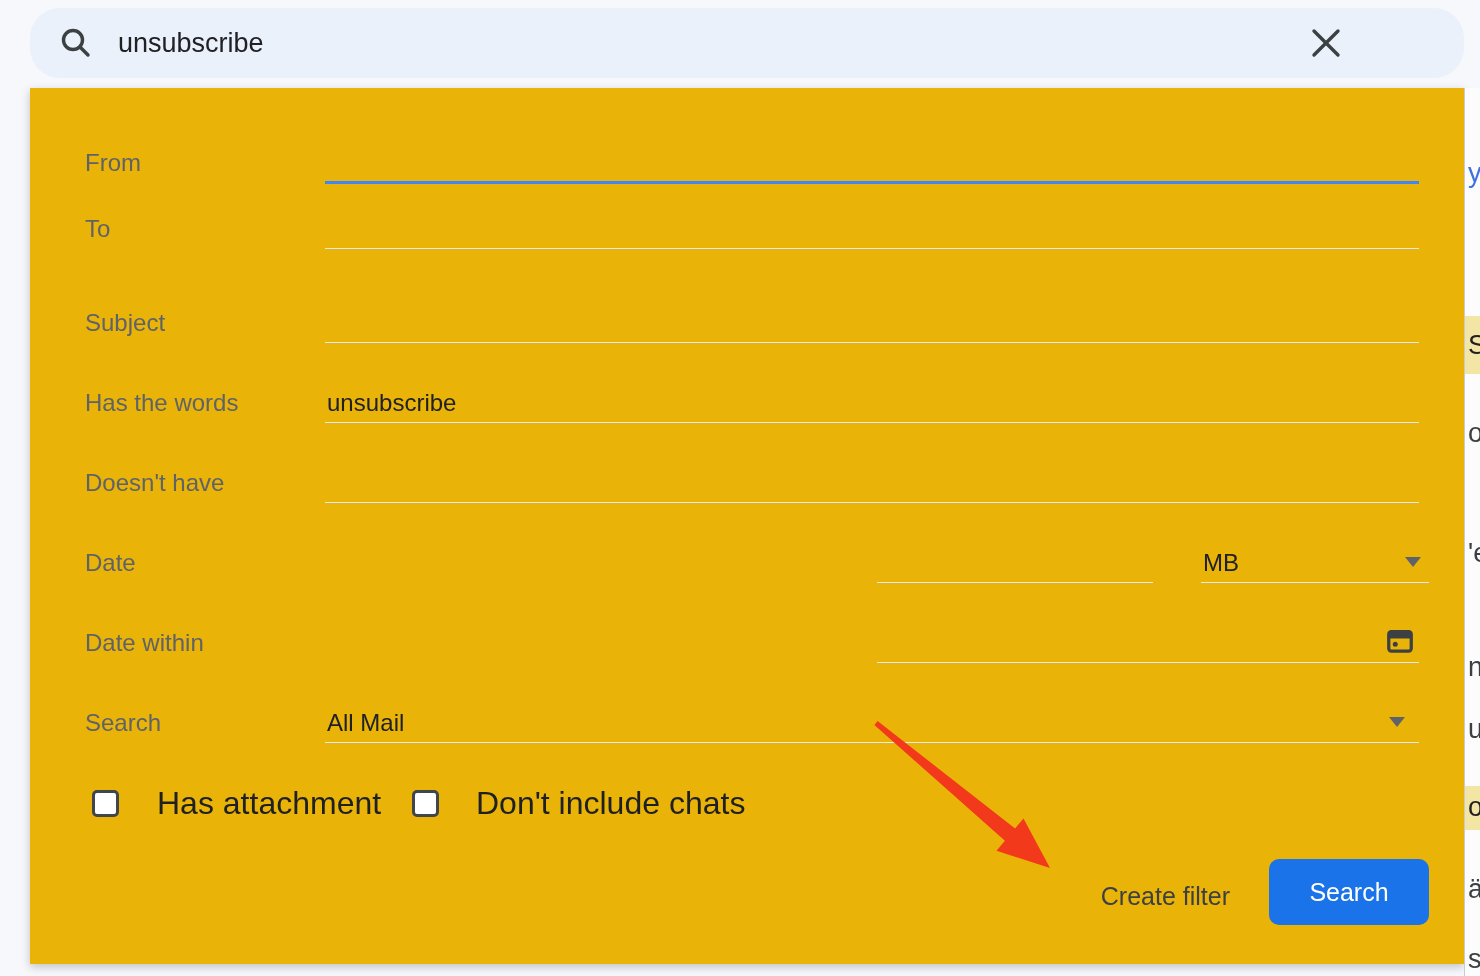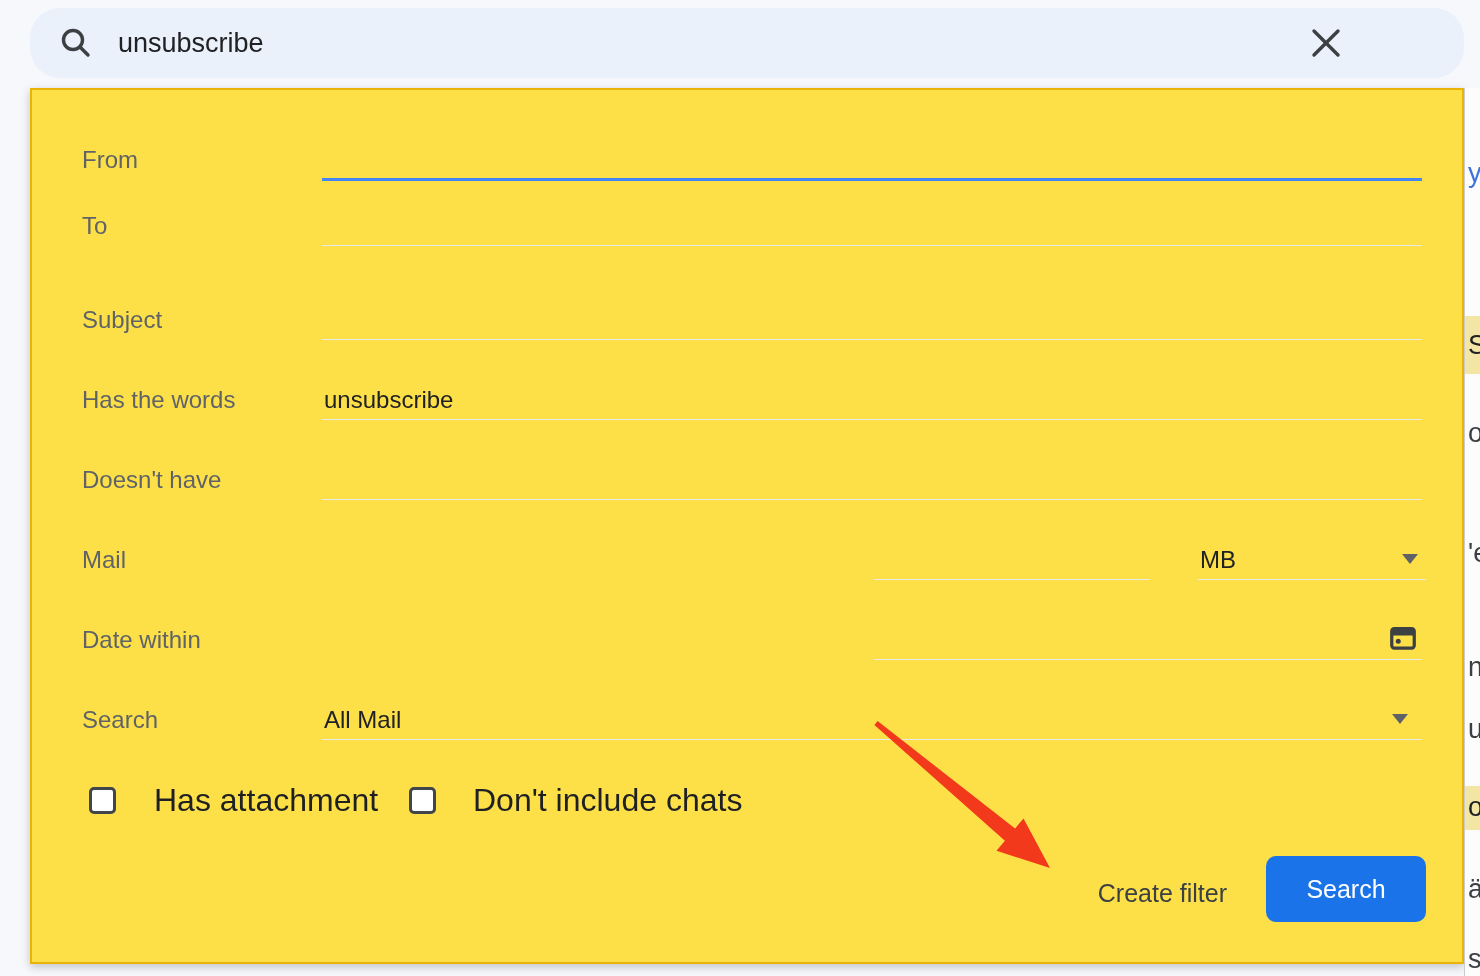--- a/index.html
+++ b/index.html
@@ -21,21 +21,21 @@
     position:absolute; left:88px; top:0; height:70px; line-height:70px;
     font-size:27px; color:#202124;
   }
   .icon-btn { position:absolute; width:36px; height:36px; top:17px; cursor:pointer; }
   .search-icon { left:28px; }
   .close-icon { left:1278px; }
 
   
   .panel {
     position:absolute; left:30px; top:88px; width:1434px; height:876px;
-    background:#fde047; border:2px solid #eab308;
+    background:#eab308; border:5px solid #eab308;
     box-shadow:0 3px 9px rgba(0,0,0,0.22);
   }
   .row { position:absolute; left:50px; right:40px; height:80px; }
   .row .lbl {
     position:absolute; left:0; top:0; height:80px; line-height:80px;
     font-size:24px; color:#5f6368; white-space:nowrap;
   }
   .field { position:absolute; top:0; height:80px; }
   .field .val {
     position:absolute; left:2px; top:0; height:80px; line-height:80px;
@@ -139,21 +139,21 @@
 
   <div class="row" style="top:350px">
     <div class="lbl">Doesn't have</div>
     <div class="field" style="left:240px; right:0">
       <span class="val"></span>
       <div class="uline"></div>
     </div>
   </div>
 
   <div class="row" style="top:430px">
-    <div class="lbl">Mail</div>
+    <div class="lbl">Date</div>
     <div class="field" style="left:792px; width:276px">
       <span class="val"></span>
       <div class="uline"></div>
     </div>
     <div class="field" style="left:1116px; width:228px">
       <span class="val">MB</span>
       <span class="dd-arrow" style="right:8px"></span>
       <div class="uline"></div>
     </div>
   </div>

